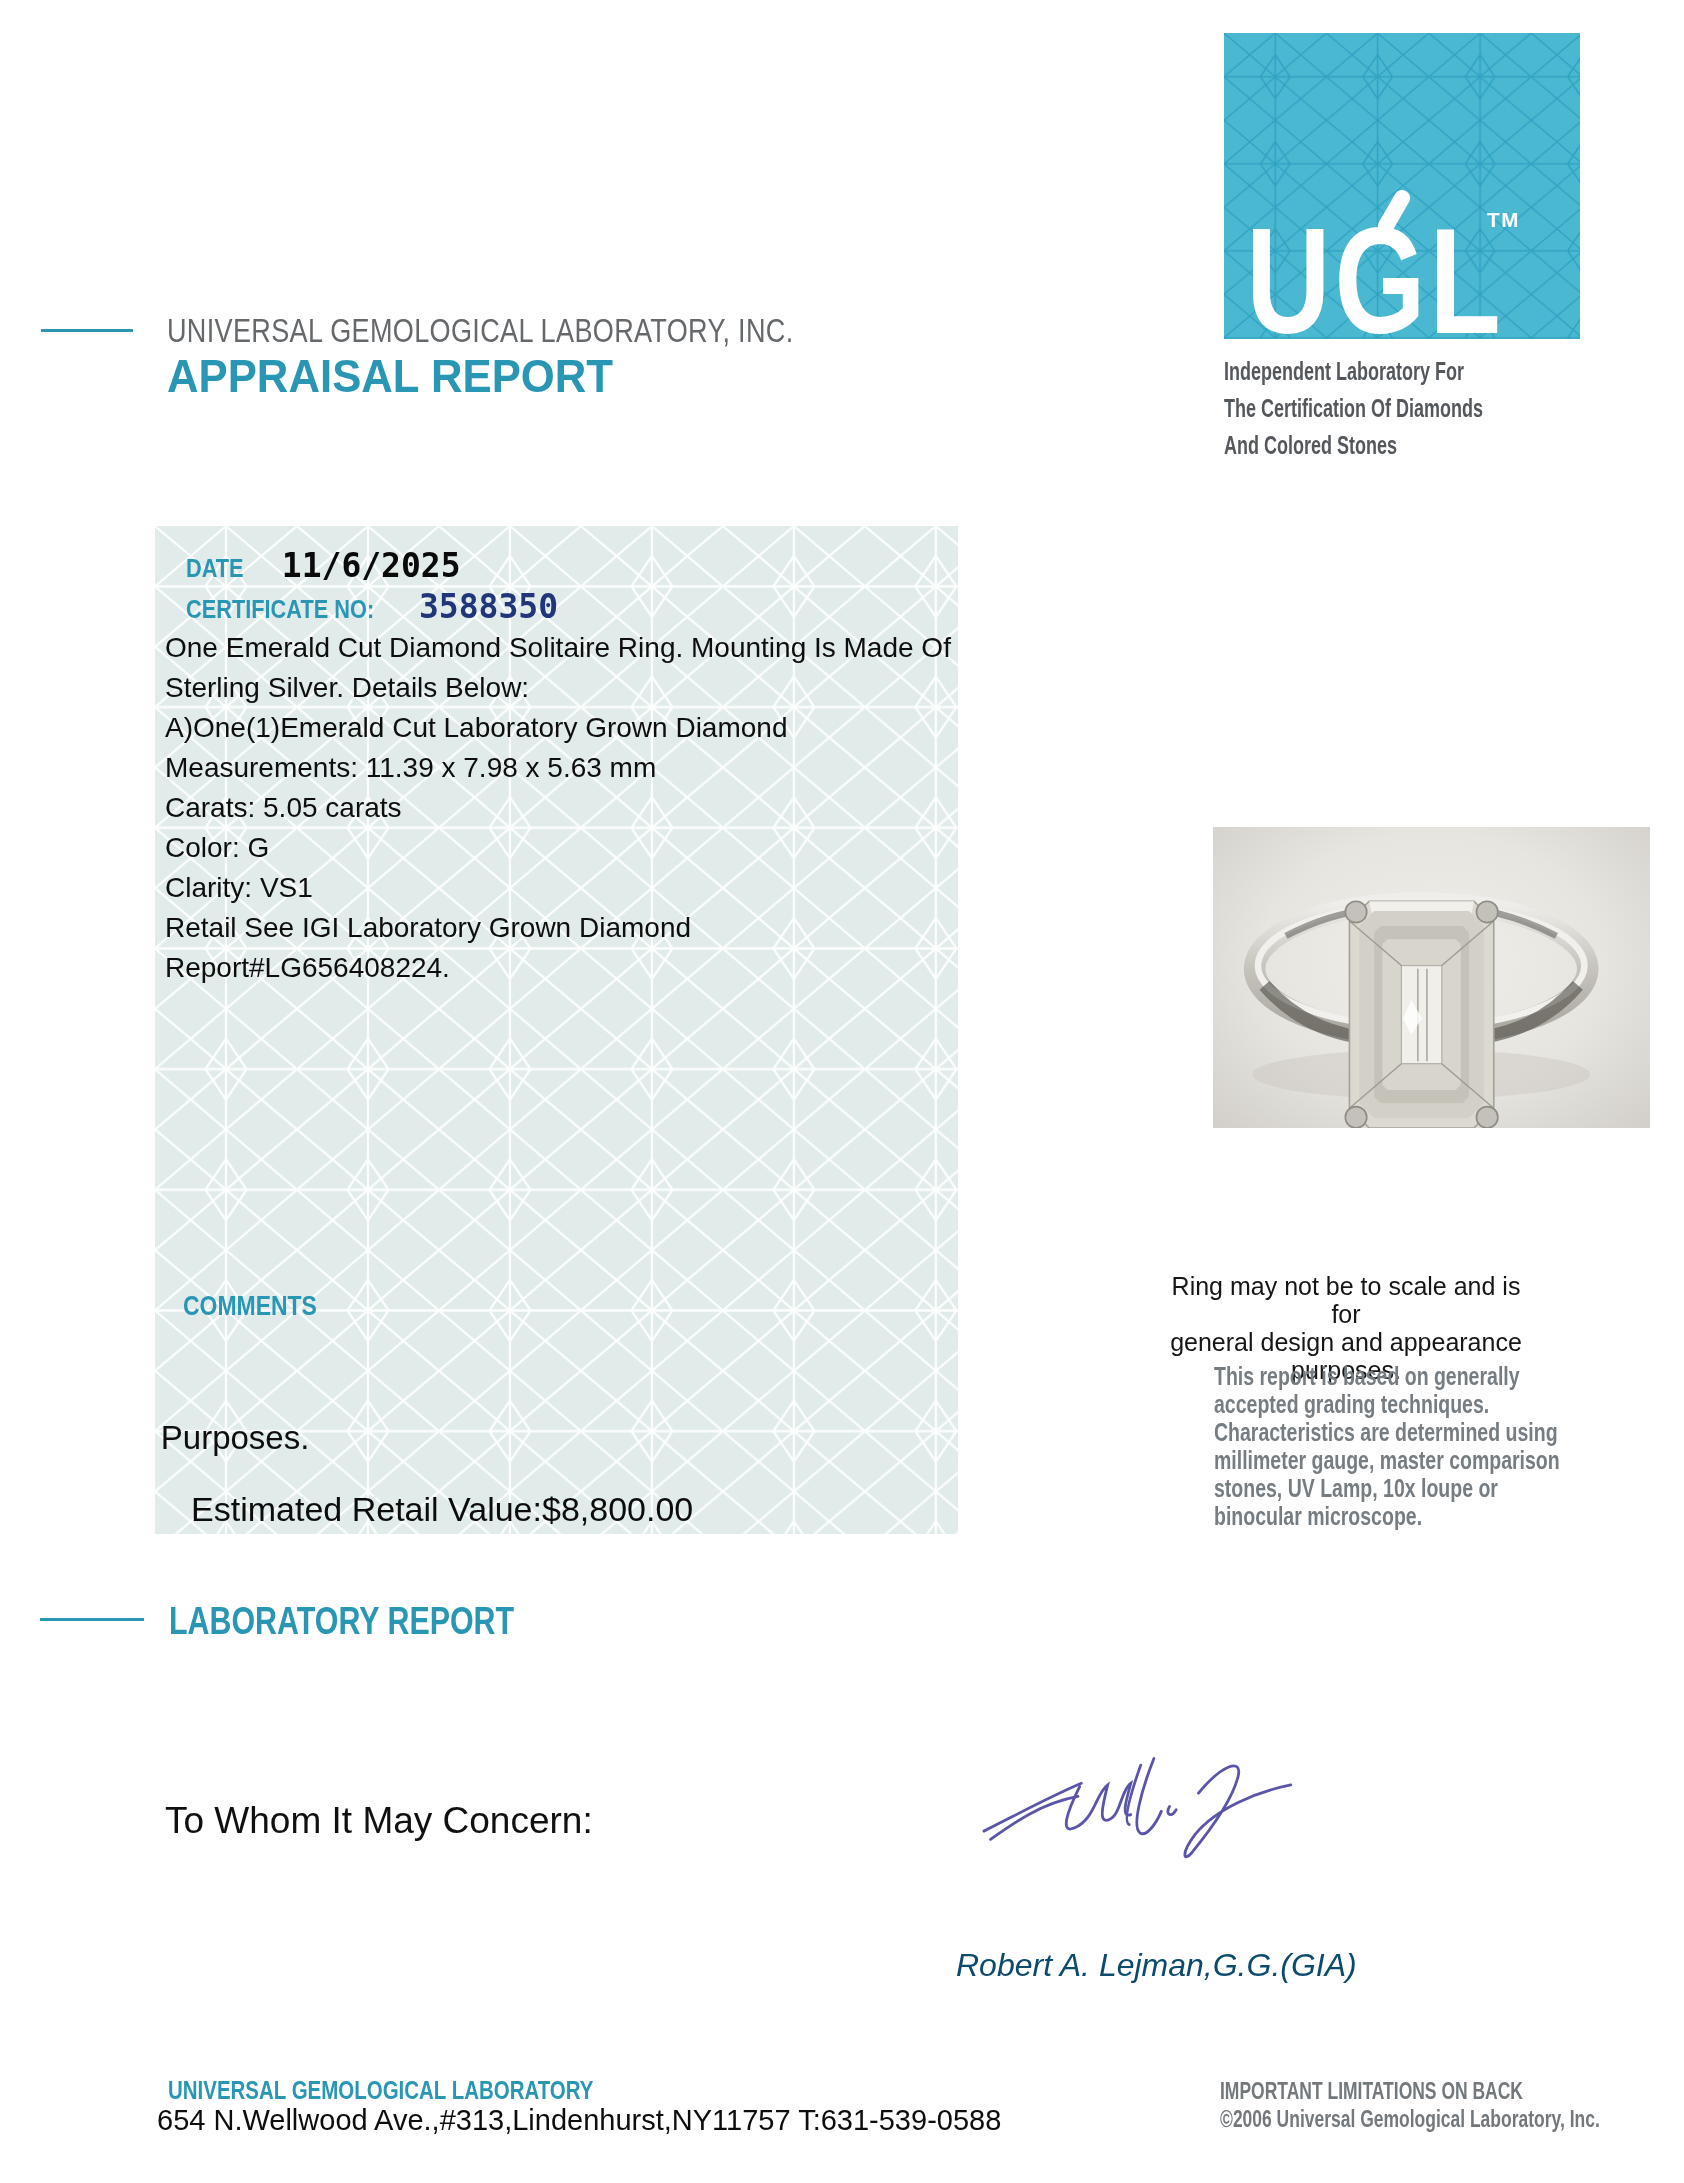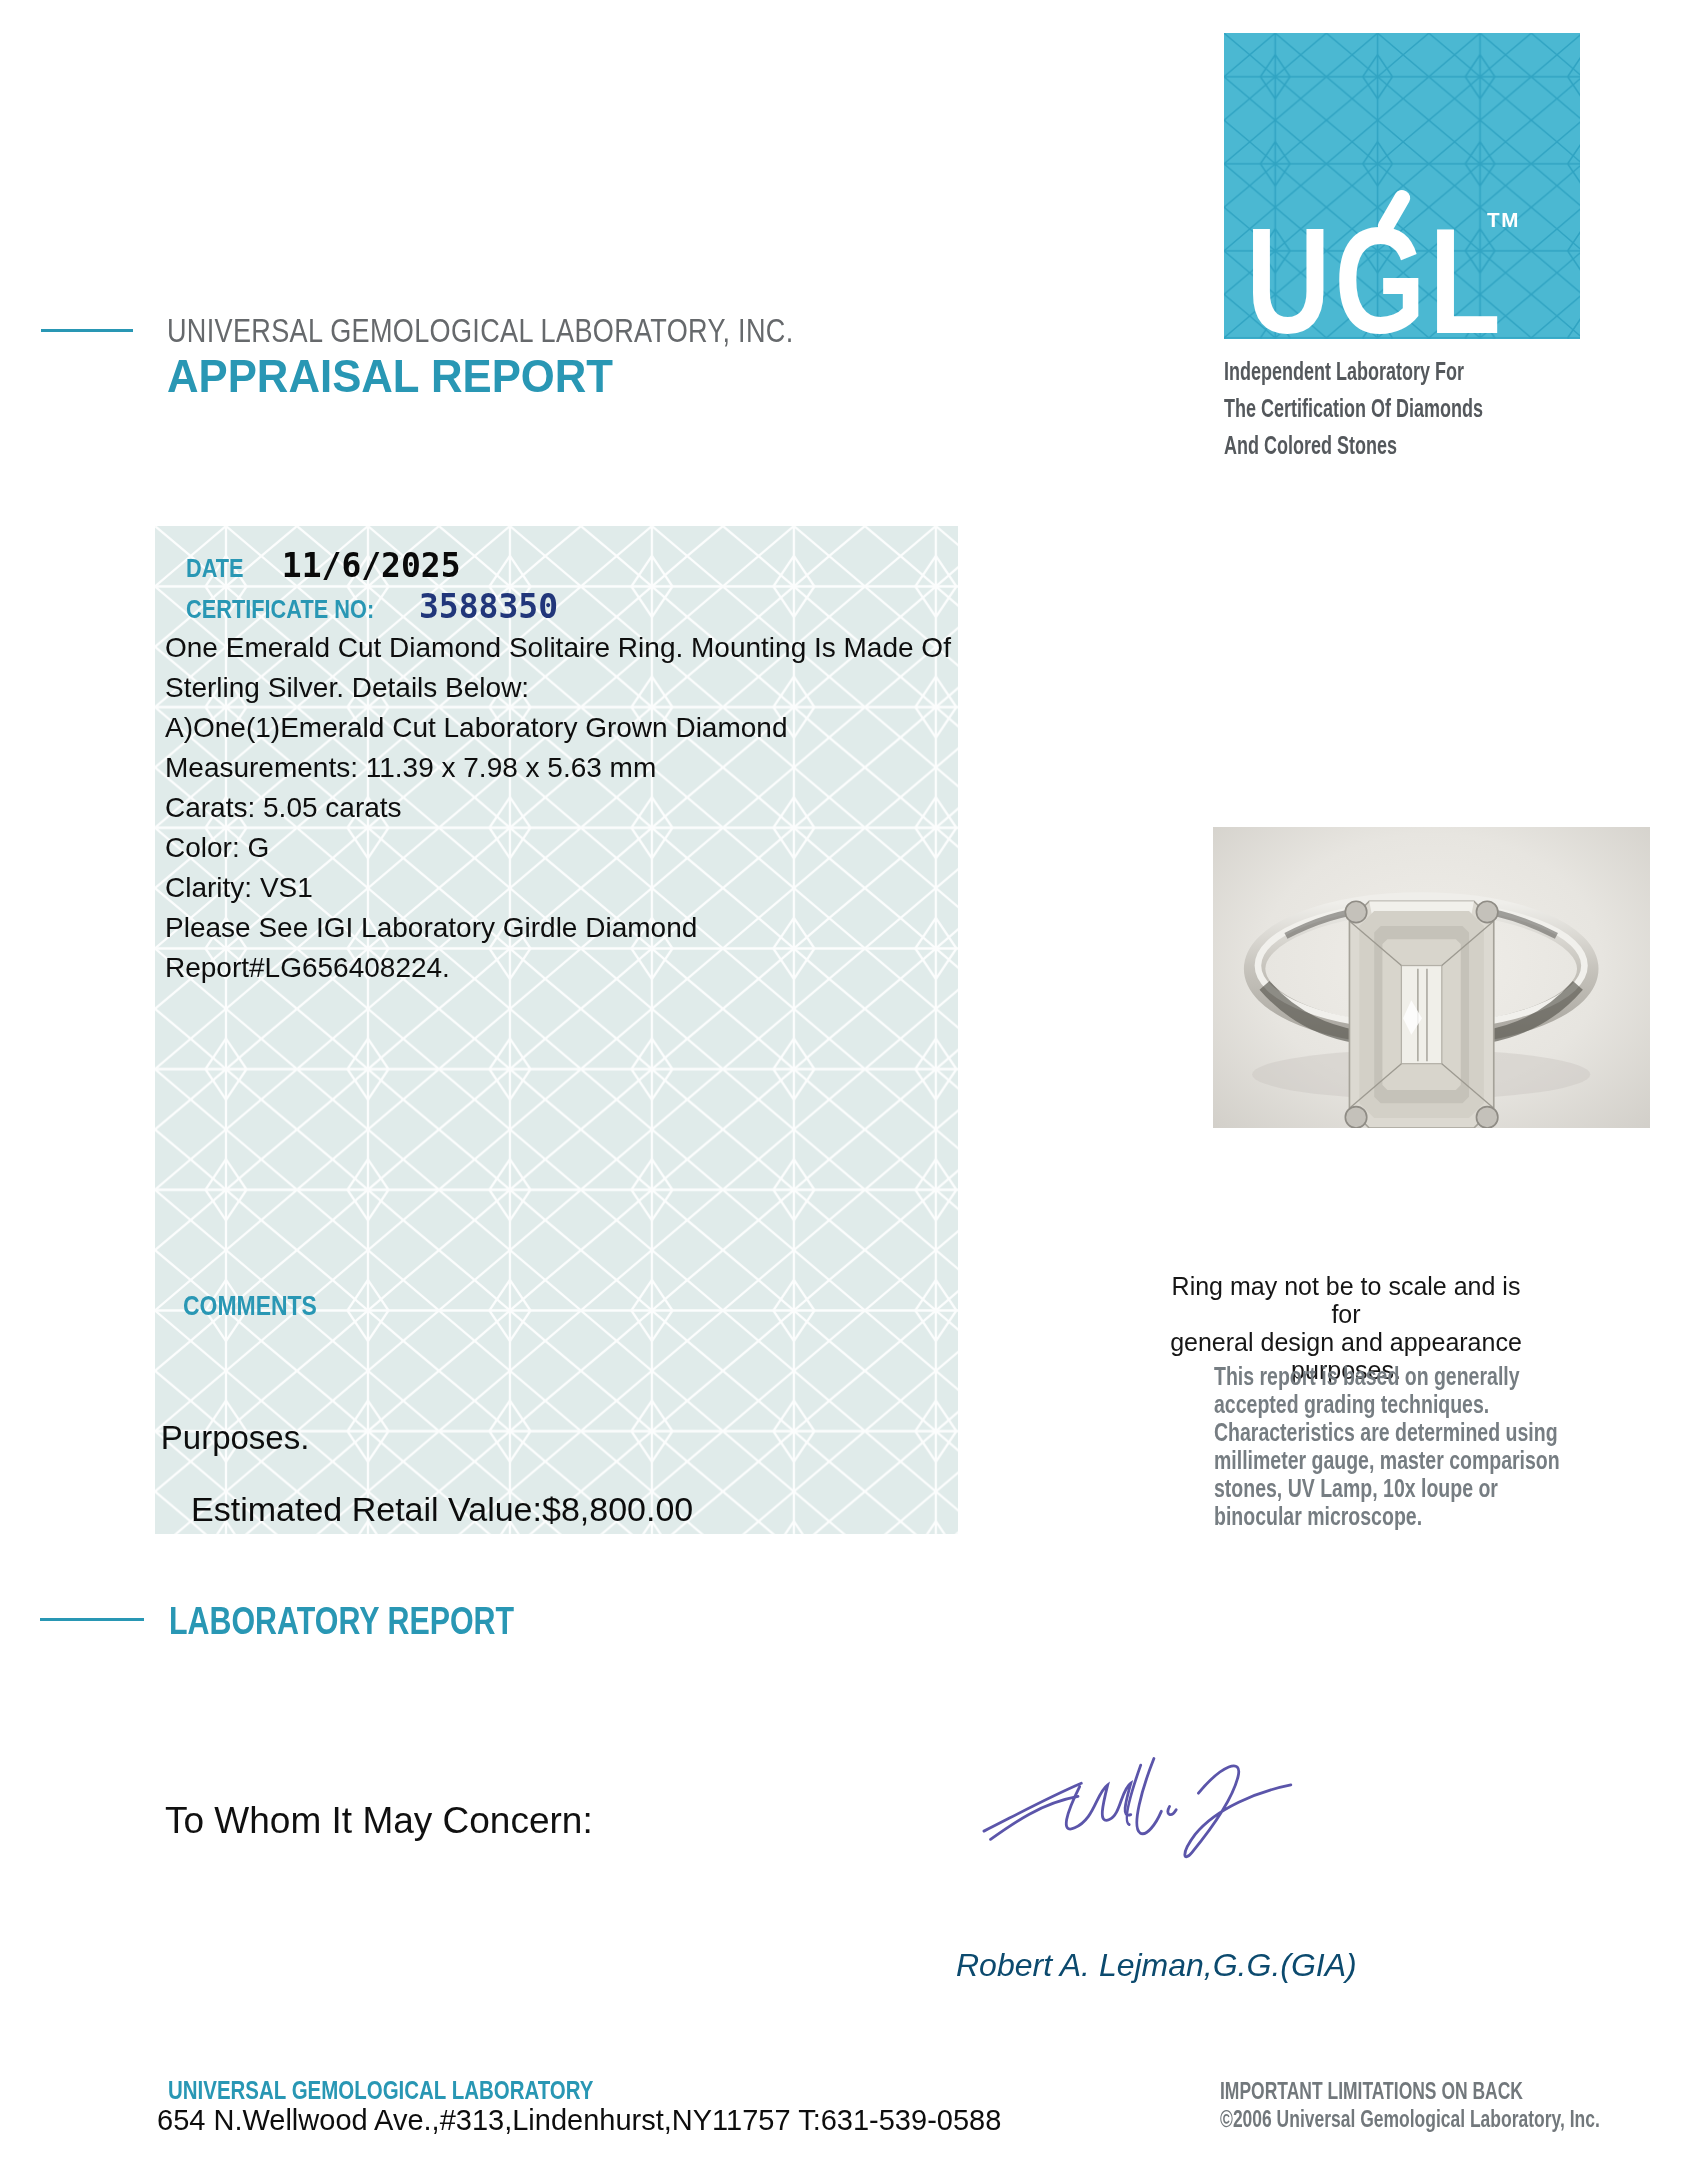--- a/index.html
+++ b/index.html
@@ -115,21 +115,21 @@
     </div>
 
     <div class="boxline" id="description">
       <div>One Emerald Cut Diamond Solitaire Ring. Mounting Is Made Of</div>
       <div>Sterling Silver. Details Below:</div>
       <div>A)One(1)Emerald Cut Laboratory Grown Diamond</div>
       <div>Measurements: 11.39 x 7.98 x 5.63 mm</div>
       <div>Carats: 5.05 carats</div>
       <div>Color: G</div>
       <div>Clarity: VS1</div>
-      <div>Please See IGI Laboratory Girdle Diamond</div>
+      <div>Retail See IGI Laboratory Grown Diamond</div>
       <div>Report#LG656408224.</div>
     </div>
 
     <div class="boxline cnd" id="comments-label">COMMENTS</div>
     <div class="boxline" id="comments-text">
       <div>Purposes.</div>
     </div>
 
     <div class="boxline" id="value-row">
       <span class="vlabel">Estimated Retail Value:</span><span>$8,800.00</span>

